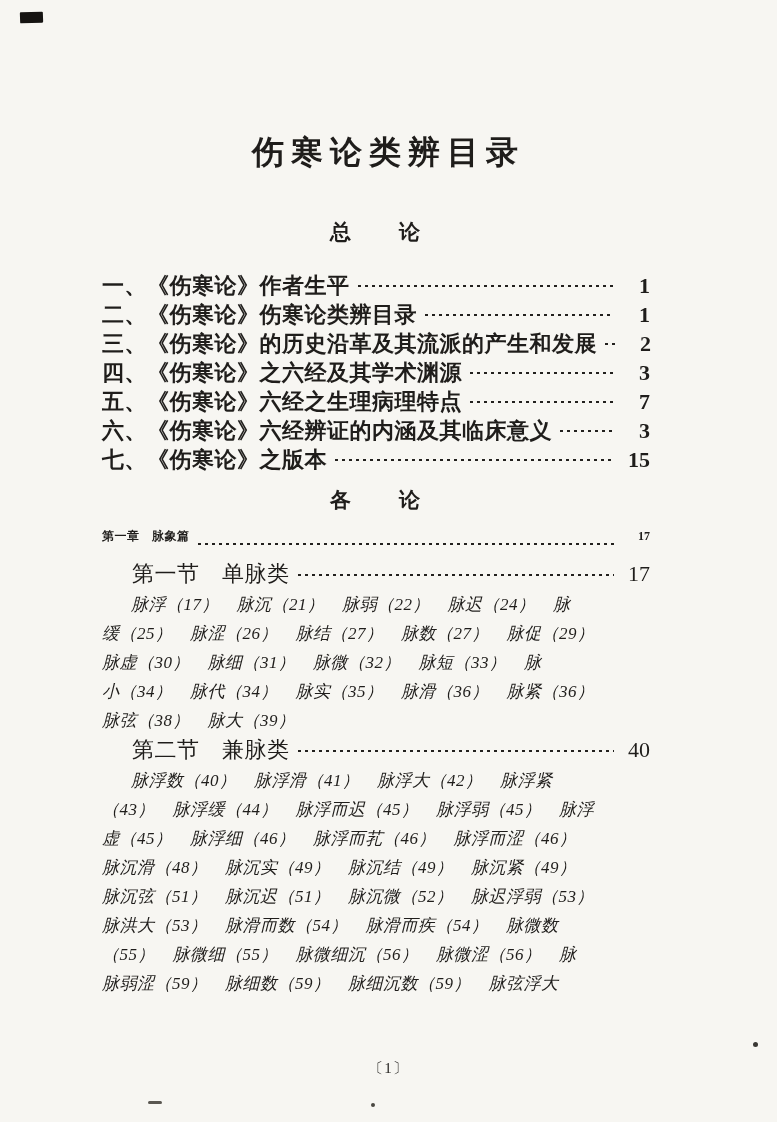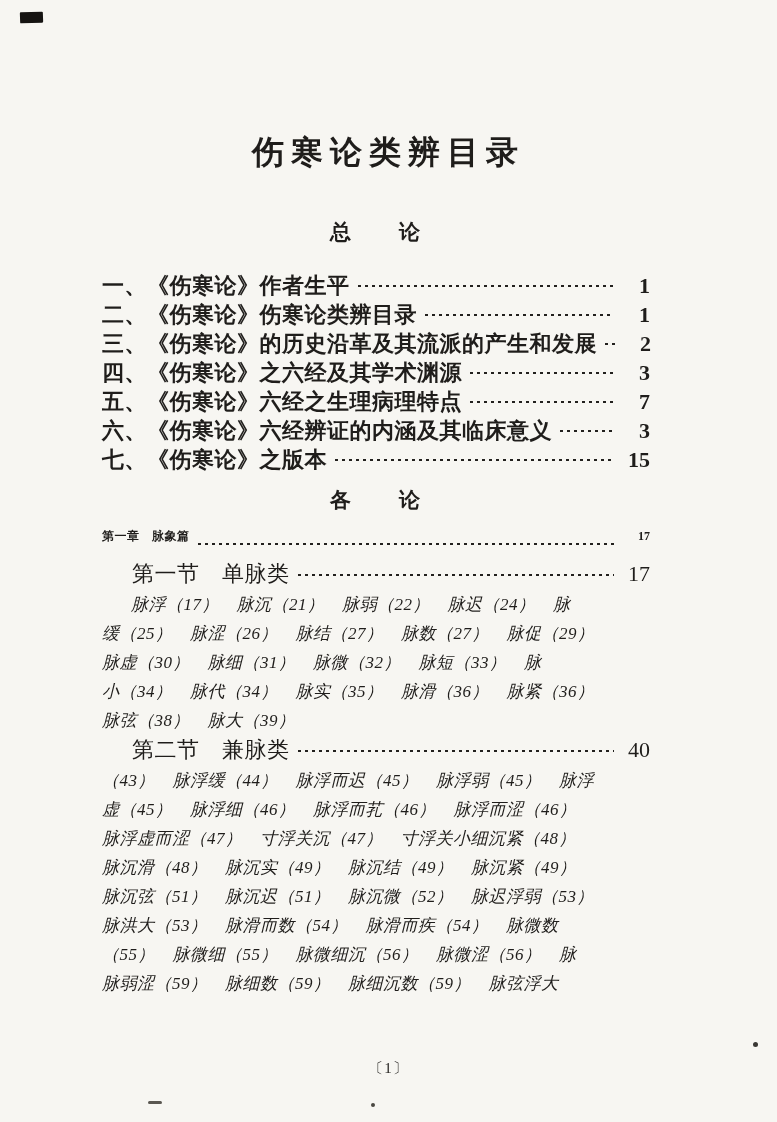--- a/index.html
+++ b/index.html
@@ -159,23 +159,23 @@
       <div class="line">脉弦（38）　脉大（39）</div>
     </div>
 
     <div class="toc-row subsection-row">
       <span class="label">第二节　兼脉类</span>
       <span class="leader"></span>
       <span class="pagenum">40</span>
     </div>
 
     <div class="para">
+      <div class="line indent">脉浮数（40）　脉浮滑（41）　脉浮大（42）　脉浮紧</div>
       <div class="line">（43）　脉浮缓（44）　脉浮而迟（45）　脉浮弱（45）　脉浮</div>
       <div class="line">虚（45）　脉浮细（46）　脉浮而芤（46）　脉浮而涩（46）</div>
-      <div class="line">脉浮虚而涩（47）　寸浮关沉（47）　寸浮关小细沉紧（48）</div>
       <div class="line">脉沉滑（48）　脉沉实（49）　脉沉结（49）　脉沉紧（49）</div>
       <div class="line">脉沉弦（51）　脉沉迟（51）　脉沉微（52）　脉迟浮弱（53）</div>
       <div class="line">脉洪大（53）　脉滑而数（54）　脉滑而疾（54）　脉微数</div>
       <div class="line">（55）　脉微细（55）　脉微细沉（56）　脉微涩（56）　脉</div>
       <div class="line">脉弱涩（59）　脉细数（59）　脉细沉数（59）　脉弦浮大</div>
     </div>
 
   </div>
 
   <div class="footer">〔1〕</div>

